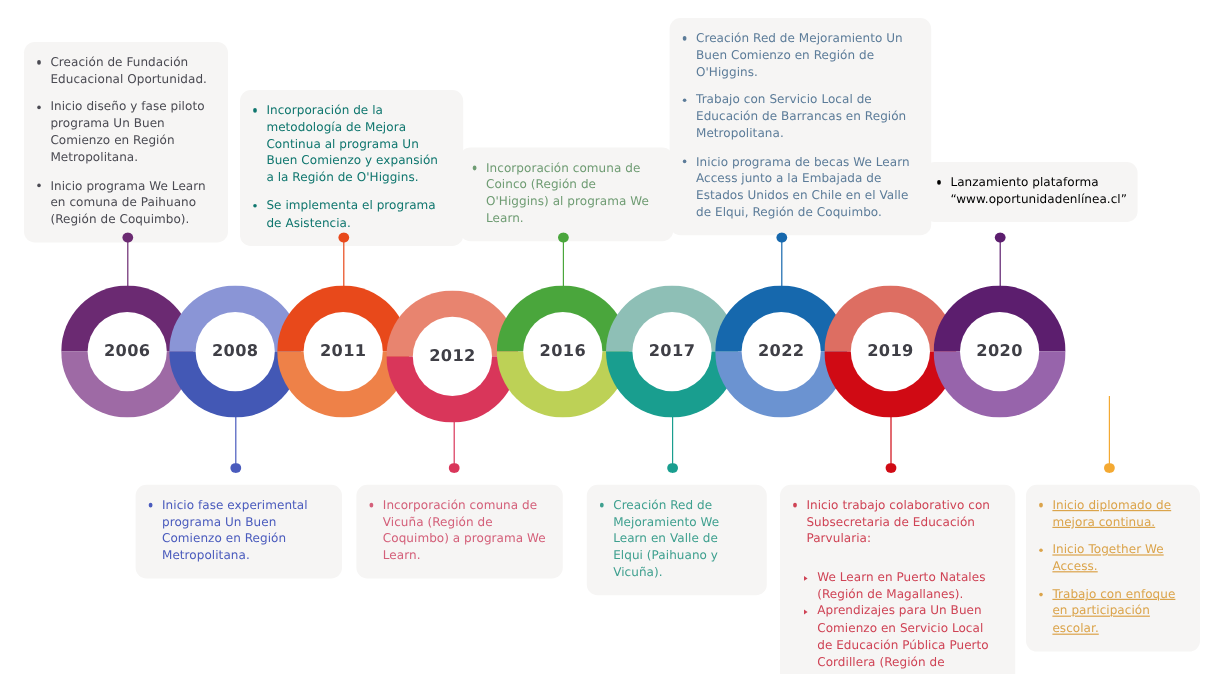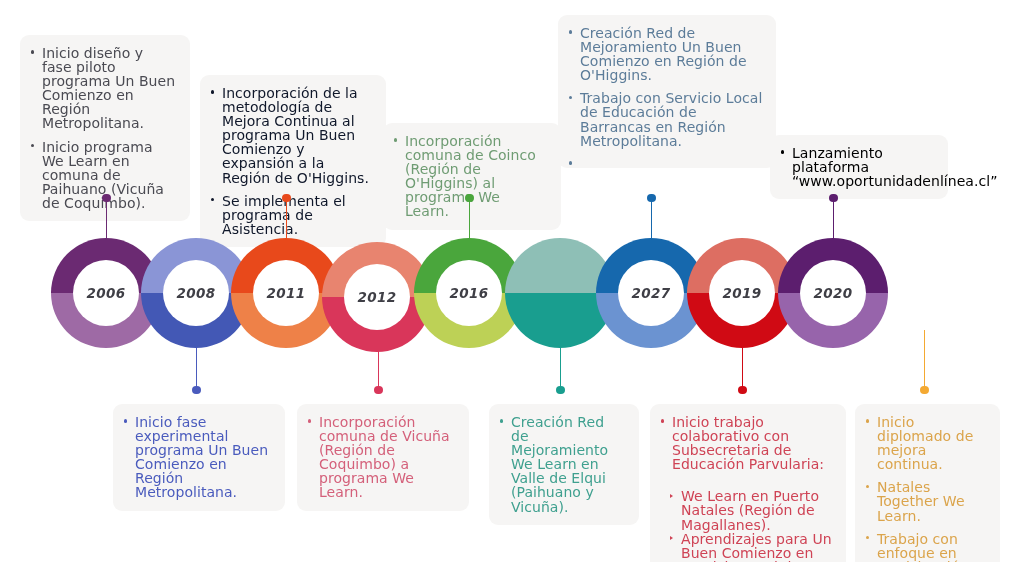--- a/index.html
+++ b/index.html
@@ -17,21 +17,21 @@
     position:absolute;
     background:#f6f5f4;
     border-radius:9px;
     box-sizing:border-box;
     padding:11px 13px 11px 11px;
   }
   .card ul{list-style:none;margin:0;padding:0;}
   .card li{
     position:relative;
     padding-left:11px;
-    font-size:14px;
+    font-size:10px;
     line-height:14.1px;
     margin-bottom:9px;
     letter-spacing:.05px;
   }
   .card li:last-child{margin-bottom:0;}
   .card li .bul{
     position:absolute;left:0;top:4.4px;
     width:3.4px;height:3.4px;border-radius:50%;
     background:currentColor;
   }
@@ -63,21 +63,21 @@
   }
   .ring .half.t .arc{top:0;}
   .ring .half.b .arc{top:calc(var(--d)/-2);}
   .ring .hole{
     position:absolute;
     top:var(--t);left:var(--t);
     width:calc(var(--d) - 2*var(--t));
     height:calc(var(--d) - 2*var(--t));
     border-radius:50%;
     background:#ffffff;
-    display:flex;align-items:center;justify-content:center;font-style:italic;
+    display:flex;align-items:center;justify-content:center;
   }
   .ring .yr{
     font-size:13.5px;
     font-weight:bold;
     color:#3f3f46;
     letter-spacing:.3px;
   }
 
   
   .conn{position:absolute;}
@@ -86,43 +86,44 @@
   .conn.up .dot{top:0;}
   .conn.down .dot{bottom:0;}
 </style>
 </head>
 <body>
 
 <div id="stage">
 
   <div class="card" style="left:20px;top:35px;width:170px;color:#4a4a52;">
     <ul>
+      <li><span class="bul"></span><span>Creación de Fundación Educacional Oportunidad.</span></li>
       <li><span class="bul"></span><span>Inicio diseño y fase piloto programa Un Buen Comienzo en Región Metropolitana.</span></li>
-      <li><span class="bul"></span><span>Inicio programa We Learn en comuna de Paihuano (Vicuña de Coquimbo).</span></li>
-    </ul>
-  </div>
-
-  <div class="card" style="left:200px;top:75px;width:186px;color:#0f172a;">
+      <li><span class="bul"></span><span>Inicio programa We Learn en comuna de Paihuano (Región de Coquimbo).</span></li>
+    </ul>
+  </div>
+
+  <div class="card" style="left:200px;top:75px;width:186px;color:#0f766e;">
     <ul>
       <li><span class="bul"></span><span>Incorporación de la metodología de Mejora Continua al programa Un Buen Comienzo y expansión a la Región de O'Higgins.</span></li>
       <li><span class="bul"></span><span>Se implementa el programa de Asistencia.</span></li>
     </ul>
   </div>
 
   <div class="card" style="left:383px;top:123px;width:178px;color:#6f9c73;">
     <ul>
       <li><span class="bul"></span><span>Incorporación comuna de Coinco (Región de O'Higgins) al programa We Learn.</span></li>
     </ul>
   </div>
 
   <div class="card" style="left:558px;top:15px;width:218px;color:#5c7c99;">
     <ul>
       <li><span class="bul"></span><span>Creación Red de Mejoramiento Un Buen Comienzo en Región de O'Higgins.</span></li>
       <li><span class="bul"></span><span>Trabajo con Servicio Local de Educación de Barrancas en Región Metropolitana.</span></li>
-      <li><span class="bul"></span></li>
+      <li><span class="bul"></span><span>Inicio programa de becas We Learn Access junto a la Embajada de Estados Unidos en Chile en el Valle de Elqui, Región de Coquimbo.</span></li>
     </ul>
   </div>
 
   <div class="card" style="left:770px;top:135px;width:178px;color:#000000;">
     <ul>
       <li><span class="bul"></span><span>Lanzamiento plataforma “www.oportunidadenlínea.cl”</span></li>
     </ul>
   </div>
 
   <div class="conn up" style="left:105.5px;top:194px;height:60px;">
@@ -227,31 +228,34 @@
       </div>
   </div>
 
   <div class="ring" style="--d:110px;--t:22px;left:505px;top:238px;">
     <div class="half t">
         <div class="arc" style="background:#8ebfb6;"></div>
       </div>
     <div class="half b">
         <div class="arc" style="background:#199e8f;"></div>
       </div>
+    <div class="hole">
+        <span class="yr">2017</span>
+      </div>
   </div>
 
   <div class="ring" style="--d:110px;--t:22px;left:596px;top:238px;">
     <div class="half t">
         <div class="arc" style="background:#1668ad;"></div>
       </div>
     <div class="half b">
         <div class="arc" style="background:#6b93d1;"></div>
       </div>
     <div class="hole">
-        <span class="yr">2027</span>
+        <span class="yr">2022</span>
       </div>
   </div>
 
   <div class="ring" style="--d:110px;--t:22px;left:687px;top:238px;">
     <div class="half t">
         <div class="arc" style="background:#dd6e62;"></div>
       </div>
     <div class="half b">
         <div class="arc" style="background:#d00a14;"></div>
       </div>
@@ -292,21 +296,21 @@
   </div>
 
   <div class="card" style="left:650px;top:404px;width:196px;color:#cf4355;">
     <ul>
       <li class="tight"><span class="bul"></span><span>Inicio trabajo colaborativo con Subsecretaria de Educación Parvularia:</span></li>
       <li class="sub"><span class="bul"></span><span>We Learn en Puerto Natales (Región de Magallanes).</span></li>
       <li class="sub"><span class="bul"></span><span>Aprendizajes para Un Buen Comienzo en Servicio Local de Educación Pública Puerto Cordillera (Región de Coquimbo).</span></li>
     </ul>
   </div>
 
-  <div class="card" style="left:855px;top:404px;width:145px;color:#dba44b;">
+  <div class="card" style="left:855px;top:404px;width:145px;color:#dba44b;text-decoration:underline;">
     <ul>
       <li><span class="bul"></span><span>Inicio diplomado de mejora continua.</span></li>
-      <li><span class="bul"></span><span>Natales Together We Learn.</span></li>
+      <li><span class="bul"></span><span>Inicio Together We Access.</span></li>
       <li><span class="bul"></span><span>Trabajo con enfoque en participación escolar.</span></li>
     </ul>
   </div>
 
 </div>
 
 </body></html>

